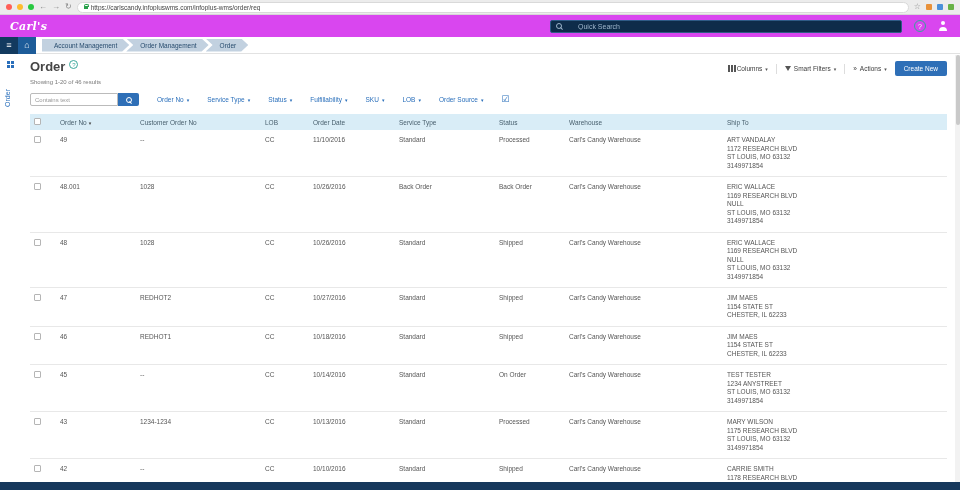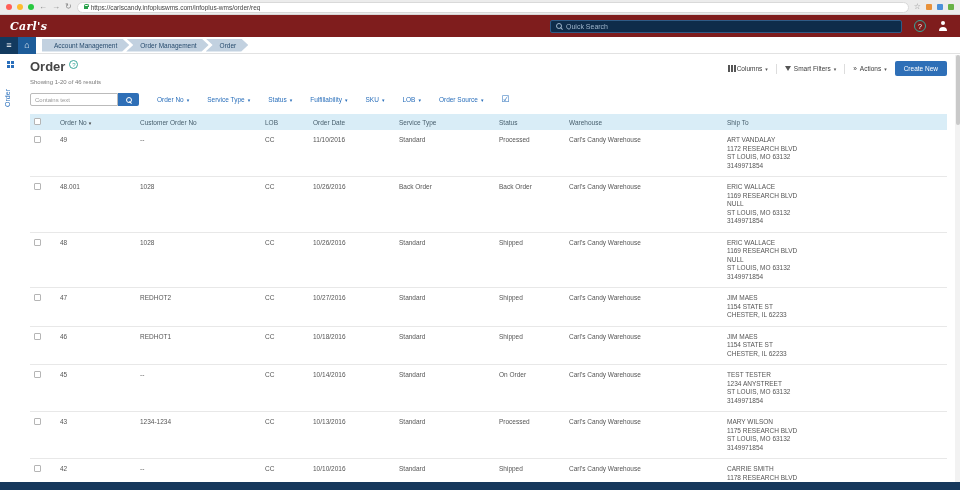--- a/index.html
+++ b/index.html
@@ -14,27 +14,27 @@
   .nav-glyph { font-size:8px; color:#8a8a8a; line-height:1; }
   .url-pill { flex:1; height:11px; background:#fff; border:1px solid #d9d9d9;
     border-radius:6px; display:flex; align-items:center; gap:3px; padding:0 6px; }
   .lock { width:4px; height:3px; background:#2aa14b; position:relative; margin-top:1px; }
   .lock::before { content:''; position:absolute; top:-2px; left:0.5px; width:3px; height:2px;
     border:1px solid #2aa14b; border-bottom:none; border-radius:2px 2px 0 0; }
   .url-text { font-size:6.5px; color:#444; white-space:nowrap; overflow:hidden; }
   .ext-sq { width:6px; height:6px; border-radius:1px; }
 
   
-  .app-header { height:22px; background:#7f1d1d; display:flex; align-items:center;
+  .app-header { height:22px; background:#d946ef; display:flex; align-items:center;
     padding:0 12px 0 10px; }
   .logo { color:#fff; font-family:"DejaVu Serif", serif; font-style:italic;
     font-weight:bold; font-size:11px; letter-spacing:0.3px; }
   .qsearch { margin-left:auto; width:352px; height:13px; background:#0e2c4a;
     border:1px solid #2f5b86; border-radius:2px; display:flex; align-items:center;
-    gap:4px; padding:0 5px; }
+    gap:16px; padding:0 5px; }
   .mag { width:6px; height:6px; position:relative; display:inline-block; flex:0 0 auto; }
   .mag::before { content:''; position:absolute; width:4px; height:4px;
     border:1px solid currentColor; border-radius:50%; top:0; left:0; }
   .mag::after { content:''; position:absolute; width:3px; height:1px;
     background:currentColor; transform:rotate(45deg); top:5px; left:3.5px; }
   .qsearch .mag { color:#9db4ca; }
   .qsearch input { flex:1; background:transparent; border:none; outline:none;
     color:#cfdcea; font-size:7px; font-family:inherit; }
   .qsearch input::placeholder { color:#9db4ca; }
   .help-circ { margin-left:12px; width:12px; height:12px; border:1px solid #35a79a;

